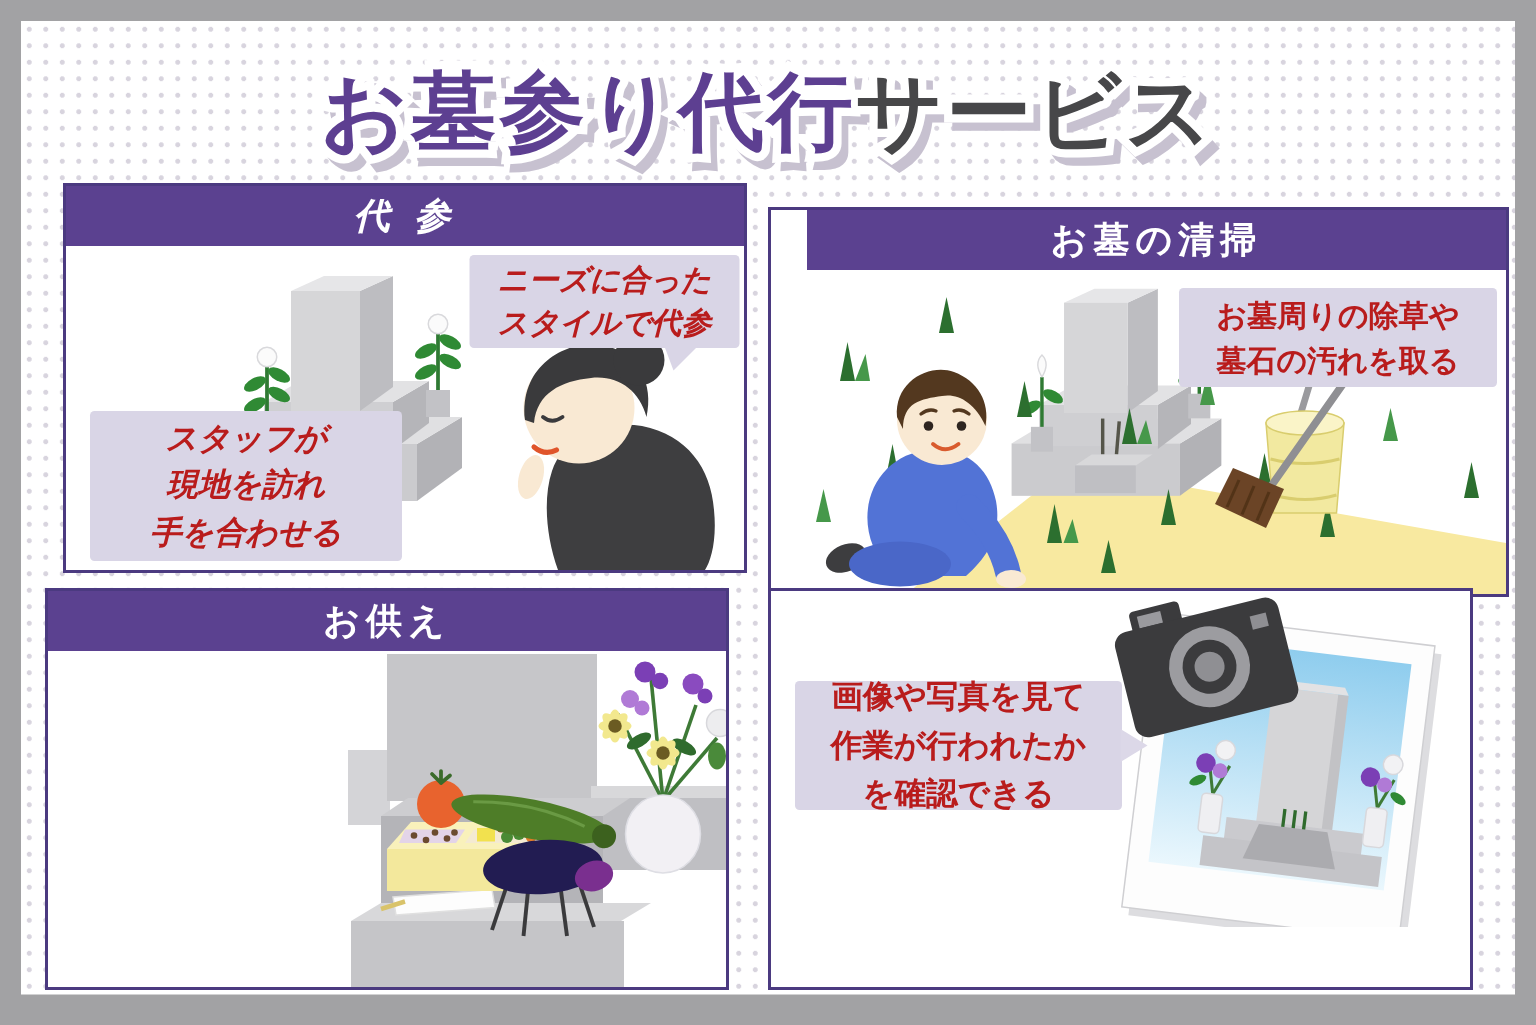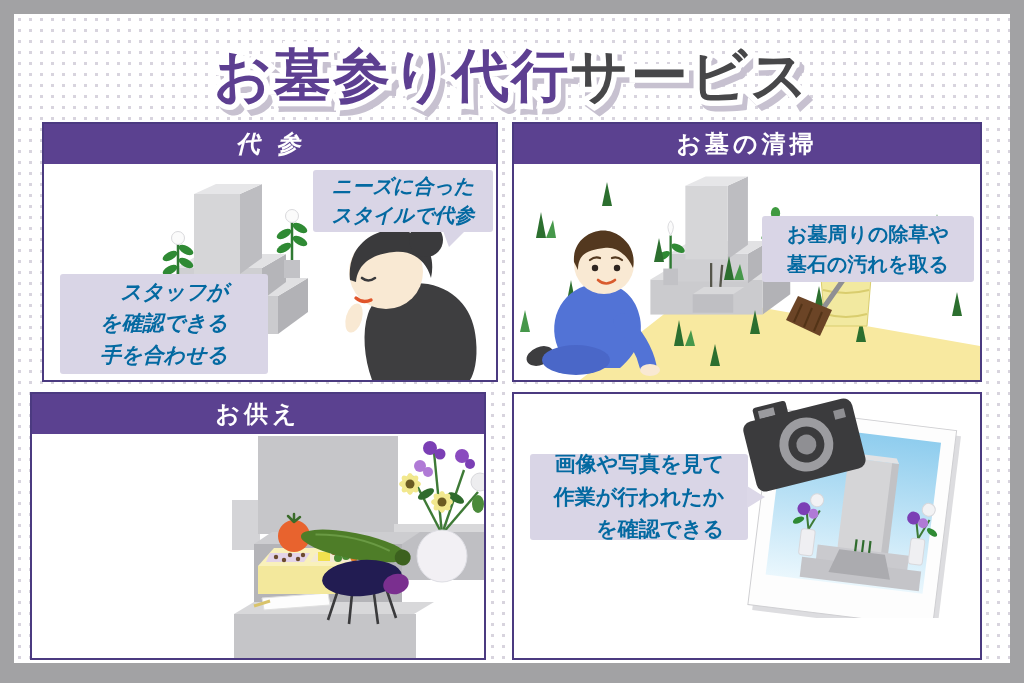--- a/index.html
+++ b/index.html
@@ -12,40 +12,40 @@
   .title-wrap{position:absolute;top:18px;left:0;width:100%;height:86px;text-align:center;
     font-size:57px;font-weight:800;letter-spacing:2px;line-height:86px;}
   .t-layer{position:absolute;left:0;top:0;width:100%;height:100%;white-space:nowrap;}
   .t-under{-webkit-text-stroke:10px #c7c1d0;color:#c7c1d0;transform:translate(5px,6px);}
   .t-stroke{-webkit-text-stroke:11px #ffffff;color:#fff;}
   .t-fill .hl{color:#5d3f91;}
   .t-fill .rest{color:#474749;}
   
   .panel{position:absolute;border:2px solid #4b3a80;background:#fff;box-sizing:content-box;}
   .p1{left:28px;top:108px;width:452px;height:256px;font-style:italic;}
-  .p2{left:498px;top:108px;width:466px;height:256px;}
+  .p2{left:498px;top:124px;width:466px;height:256px;padding-left:24px;}
   .p3{left:16px;top:378px;width:452px;height:264px;}
   .p4{left:498px;top:378px;width:466px;height:264px;}
   .panel-header{height:40px;background:#5b4190;color:#fff;display:flex;align-items:center;
     justify-content:center;font-size:24px;font-weight:700;letter-spacing:4px;}
   .panel-body{position:relative;width:100%;height:calc(100% - 40px);overflow:hidden;background:#fff;}
   .art{position:absolute;left:0;top:0;width:100%;height:100%;}
   
-  .bubble{position:absolute;background:#d9d5e6;color:#0369a1;font-weight:700;
-    text-align:right;white-space:pre-line;z-index:3;border-radius:3px;
+  .bubble{position:absolute;background:#d9d5e6;color:#b91c1c;font-weight:700;
+    text-align:center;white-space:pre-line;z-index:3;border-radius:3px;
     display:flex;align-items:center;justify-content:center;}
   .bub-tail-down{position:absolute;bottom:-15px;right:28px;width:0;height:0;
     border-left:6px solid transparent;border-right:16px solid transparent;
     border-top:16px solid #d9d5e6;}
   .bub-tail-right{position:absolute;right:-17px;top:50%;margin-top:-11px;width:0;height:0;
     border-top:11px solid transparent;border-bottom:11px solid transparent;
     border-left:18px solid #dcd8e8;}
   .b-p1-right{right:3px;top:6px;width:180px;height:62px;font-size:20px;line-height:1.45;}
   .b-p1-left{left:16px;top:110px;width:208px;height:100px;font-size:21px;line-height:1.5;}
-  .b-p2{right:6px;top:12px;width:212px;height:66px;font-size:20px;line-height:1.5;margin-top:40px;}
+  .b-p2{right:6px;top:12px;width:212px;height:66px;font-size:20px;line-height:1.5;}
   .b-p3{left:12px;top:26px;width:210px;height:106px;font-size:21px;line-height:1.55;}
   .b-p4{left:16px;top:60px;width:218px;height:86px;font-size:21px;line-height:1.55;}
 </style>
 </head>
 <body>
 
 <div class="frame">
  <div class="inner">
 
   <div class="title-wrap">
@@ -108,21 +108,21 @@
           <path d="M18,62 C14,24 48,8 70,12 C94,17 104,38 99,60 C94,42 80,32 62,34 C42,36 26,44 24,64 Z" fill="#3a3a3c"></path>
           <circle cx="94" cy="22" r="17" fill="#3a3a3c"></circle>
           <path d="M30,60 q6,5 13,0" stroke="#3a3a3c" stroke-width="2.6" fill="none" stroke-linecap="round"></path>
           <path d="M24,80 q7,6 15,2" stroke="#e0552b" stroke-width="3.4" fill="none" stroke-linecap="round"></path>
           <ellipse cx="22" cy="100" rx="8" ry="15" fill="#f9e9d3" transform="rotate(16 22 100)"></ellipse>
         </g>
       </svg>
       <div class="bubble b-p1-right"><span>ニーズに合った
 スタイルで代参</span><span class="bub-tail-down"></span></div>
       <div class="bubble b-p1-left"><span>スタッフが
-を確認できる
+現地を訪れ
 手を合わせる</span></div>
     </div>
   </div>
 
   <div class="panel p2">
     <div class="panel-header">お墓の清掃</div>
     <div class="panel-body">
       <svg class="art" viewBox="0 0 466 216">
 
         <polygon points="168,136 238,142 466,182 466,216 66,216" fill="#f8e9a0"></polygon>

